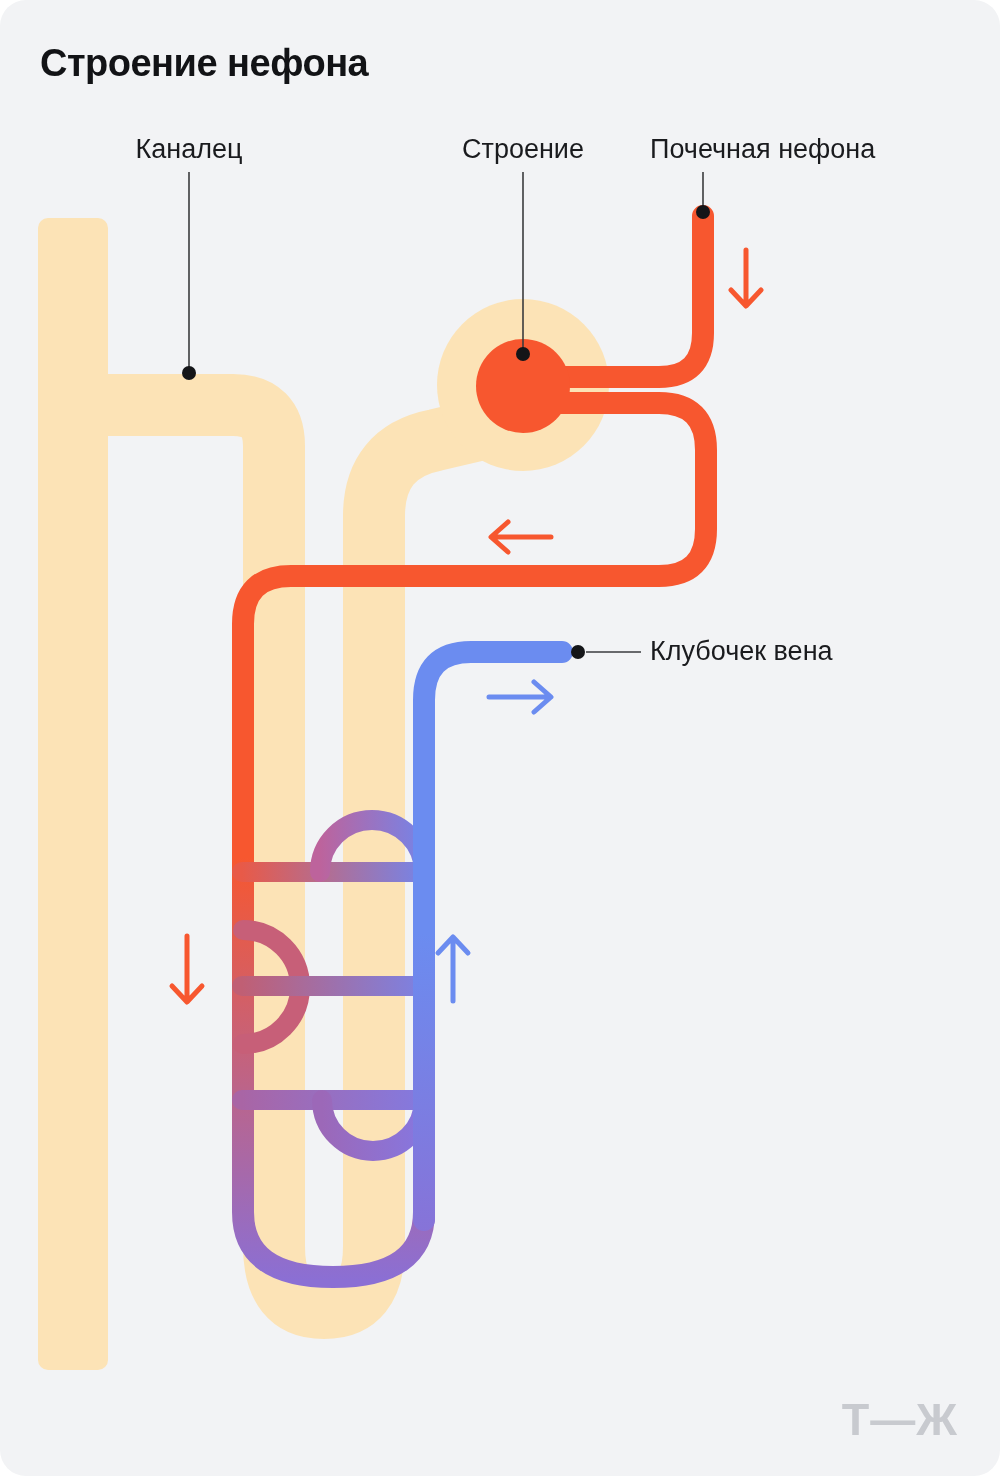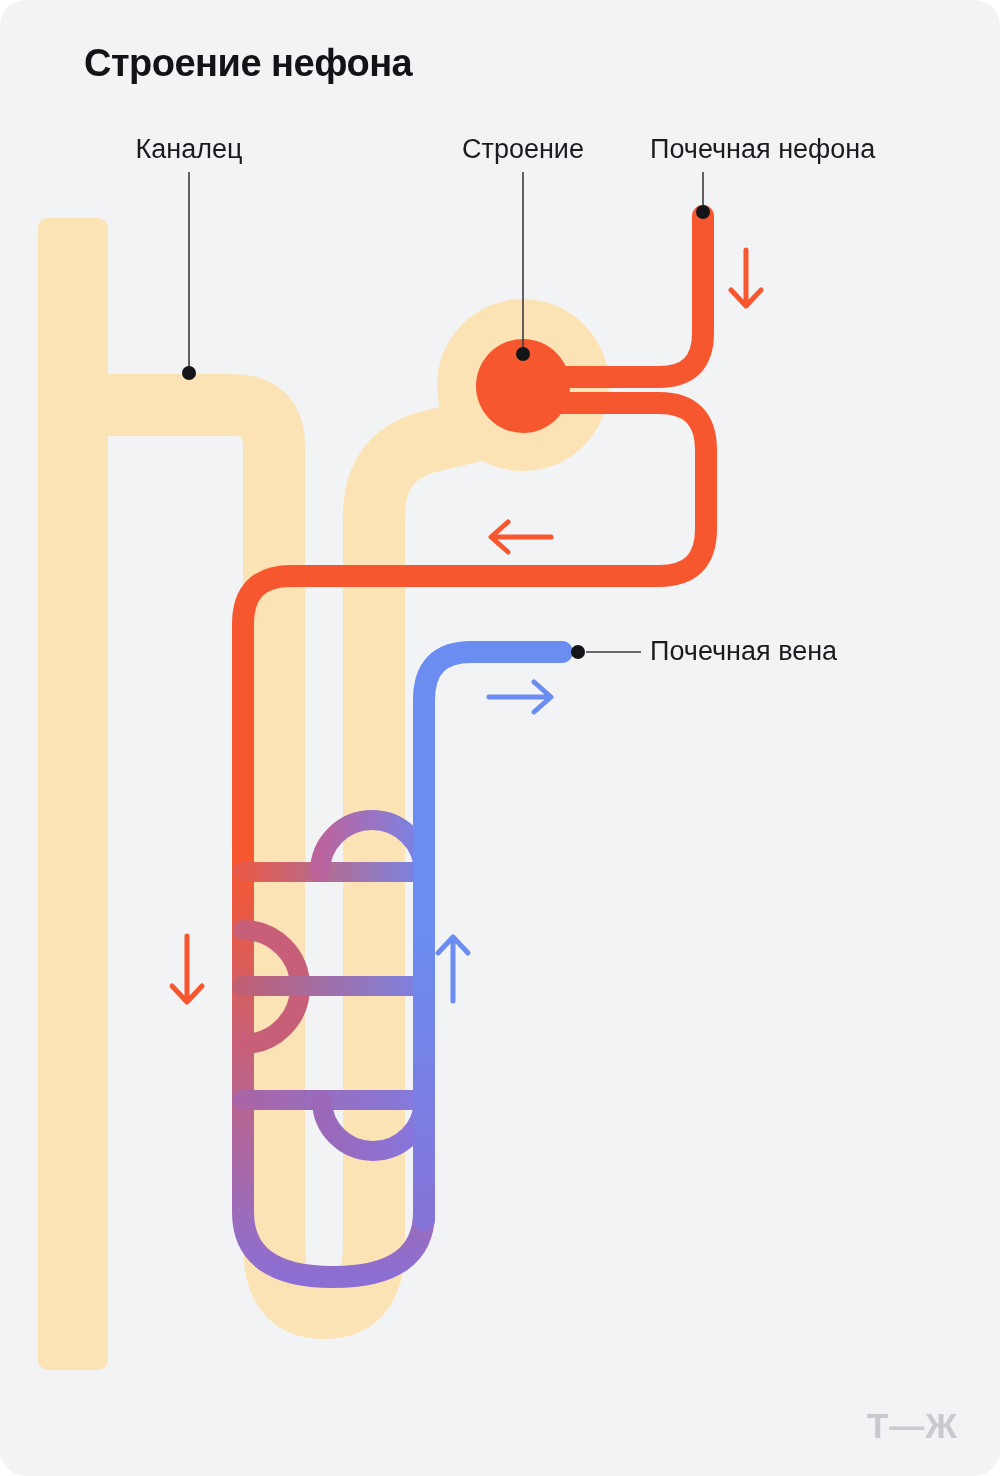--- a/index.html
+++ b/index.html
@@ -2,29 +2,29 @@
 <html><head>
 <meta charset="utf-8">
 <style>
   * { margin: 0; padding: 0; box-sizing: border-box; }
   html, body { background: #ffffff; }
   body { font-family: "Liberation Sans", sans-serif; }
   .stage { position: relative; width: 1000px; height: 1476px; background: #ffffff; overflow: hidden; }
   .diagram-svg { position: absolute; left: 0; top: 0; }
   .page-title {
     position: absolute; left: 40px; top: 42px;
-    font-size: 38px; font-weight: 700; color: #121316; letter-spacing: -0.5px; margin-left: 44px;
+    font-size: 38px; font-weight: 700; color: #121316; letter-spacing: -0.5px;
   }
   .lbl {
     position: absolute; font-size: 27px; color: #1a1b1e; white-space: nowrap;
   }
   .lbl.centered { transform: translateX(-50%); }
   .watermark {
     position: absolute; right: 42px; bottom: 30px;
-    font-size: 35px; font-weight: 600; color: #c8cacf; letter-spacing: 1px;
+    font-size: 45px; font-weight: 600; color: #c8cacf; letter-spacing: 1px;
   }
 </style>
 </head>
 <body>
 
 <div class="stage">
 
   <svg class="diagram-svg" width="1000" height="1476" viewBox="0 0 1000 1476">
     <defs>
       <linearGradient id="gl" gradientUnits="userSpaceOnUse" x1="0" y1="400" x2="0" y2="1280">
@@ -95,16 +95,16 @@
 
     <path d="M586,652 H641" fill="none" stroke-width="1.6" stroke="#3a3b3e"></path>
     <circle cx="578" cy="652" r="7" fill="#141518"></circle>
   </svg>
 
   <div class="page-title">Строение нефона</div>
 
   <div class="lbl centered" style="left:189px; top:134px">Каналец</div>
   <div class="lbl centered" style="left:523px; top:134px">Строение</div>
   <div class="lbl" style="left:650px; top:134px">Почечная нефона</div>
-  <div class="lbl" style="left:650px; top:636px">Почечная вена</div>
+  <div class="lbl" style="left:650px; top:636px">Клубочек вена</div>
 
   <div class="watermark">Т—Ж</div>
 </div>
 
 </body></html>

